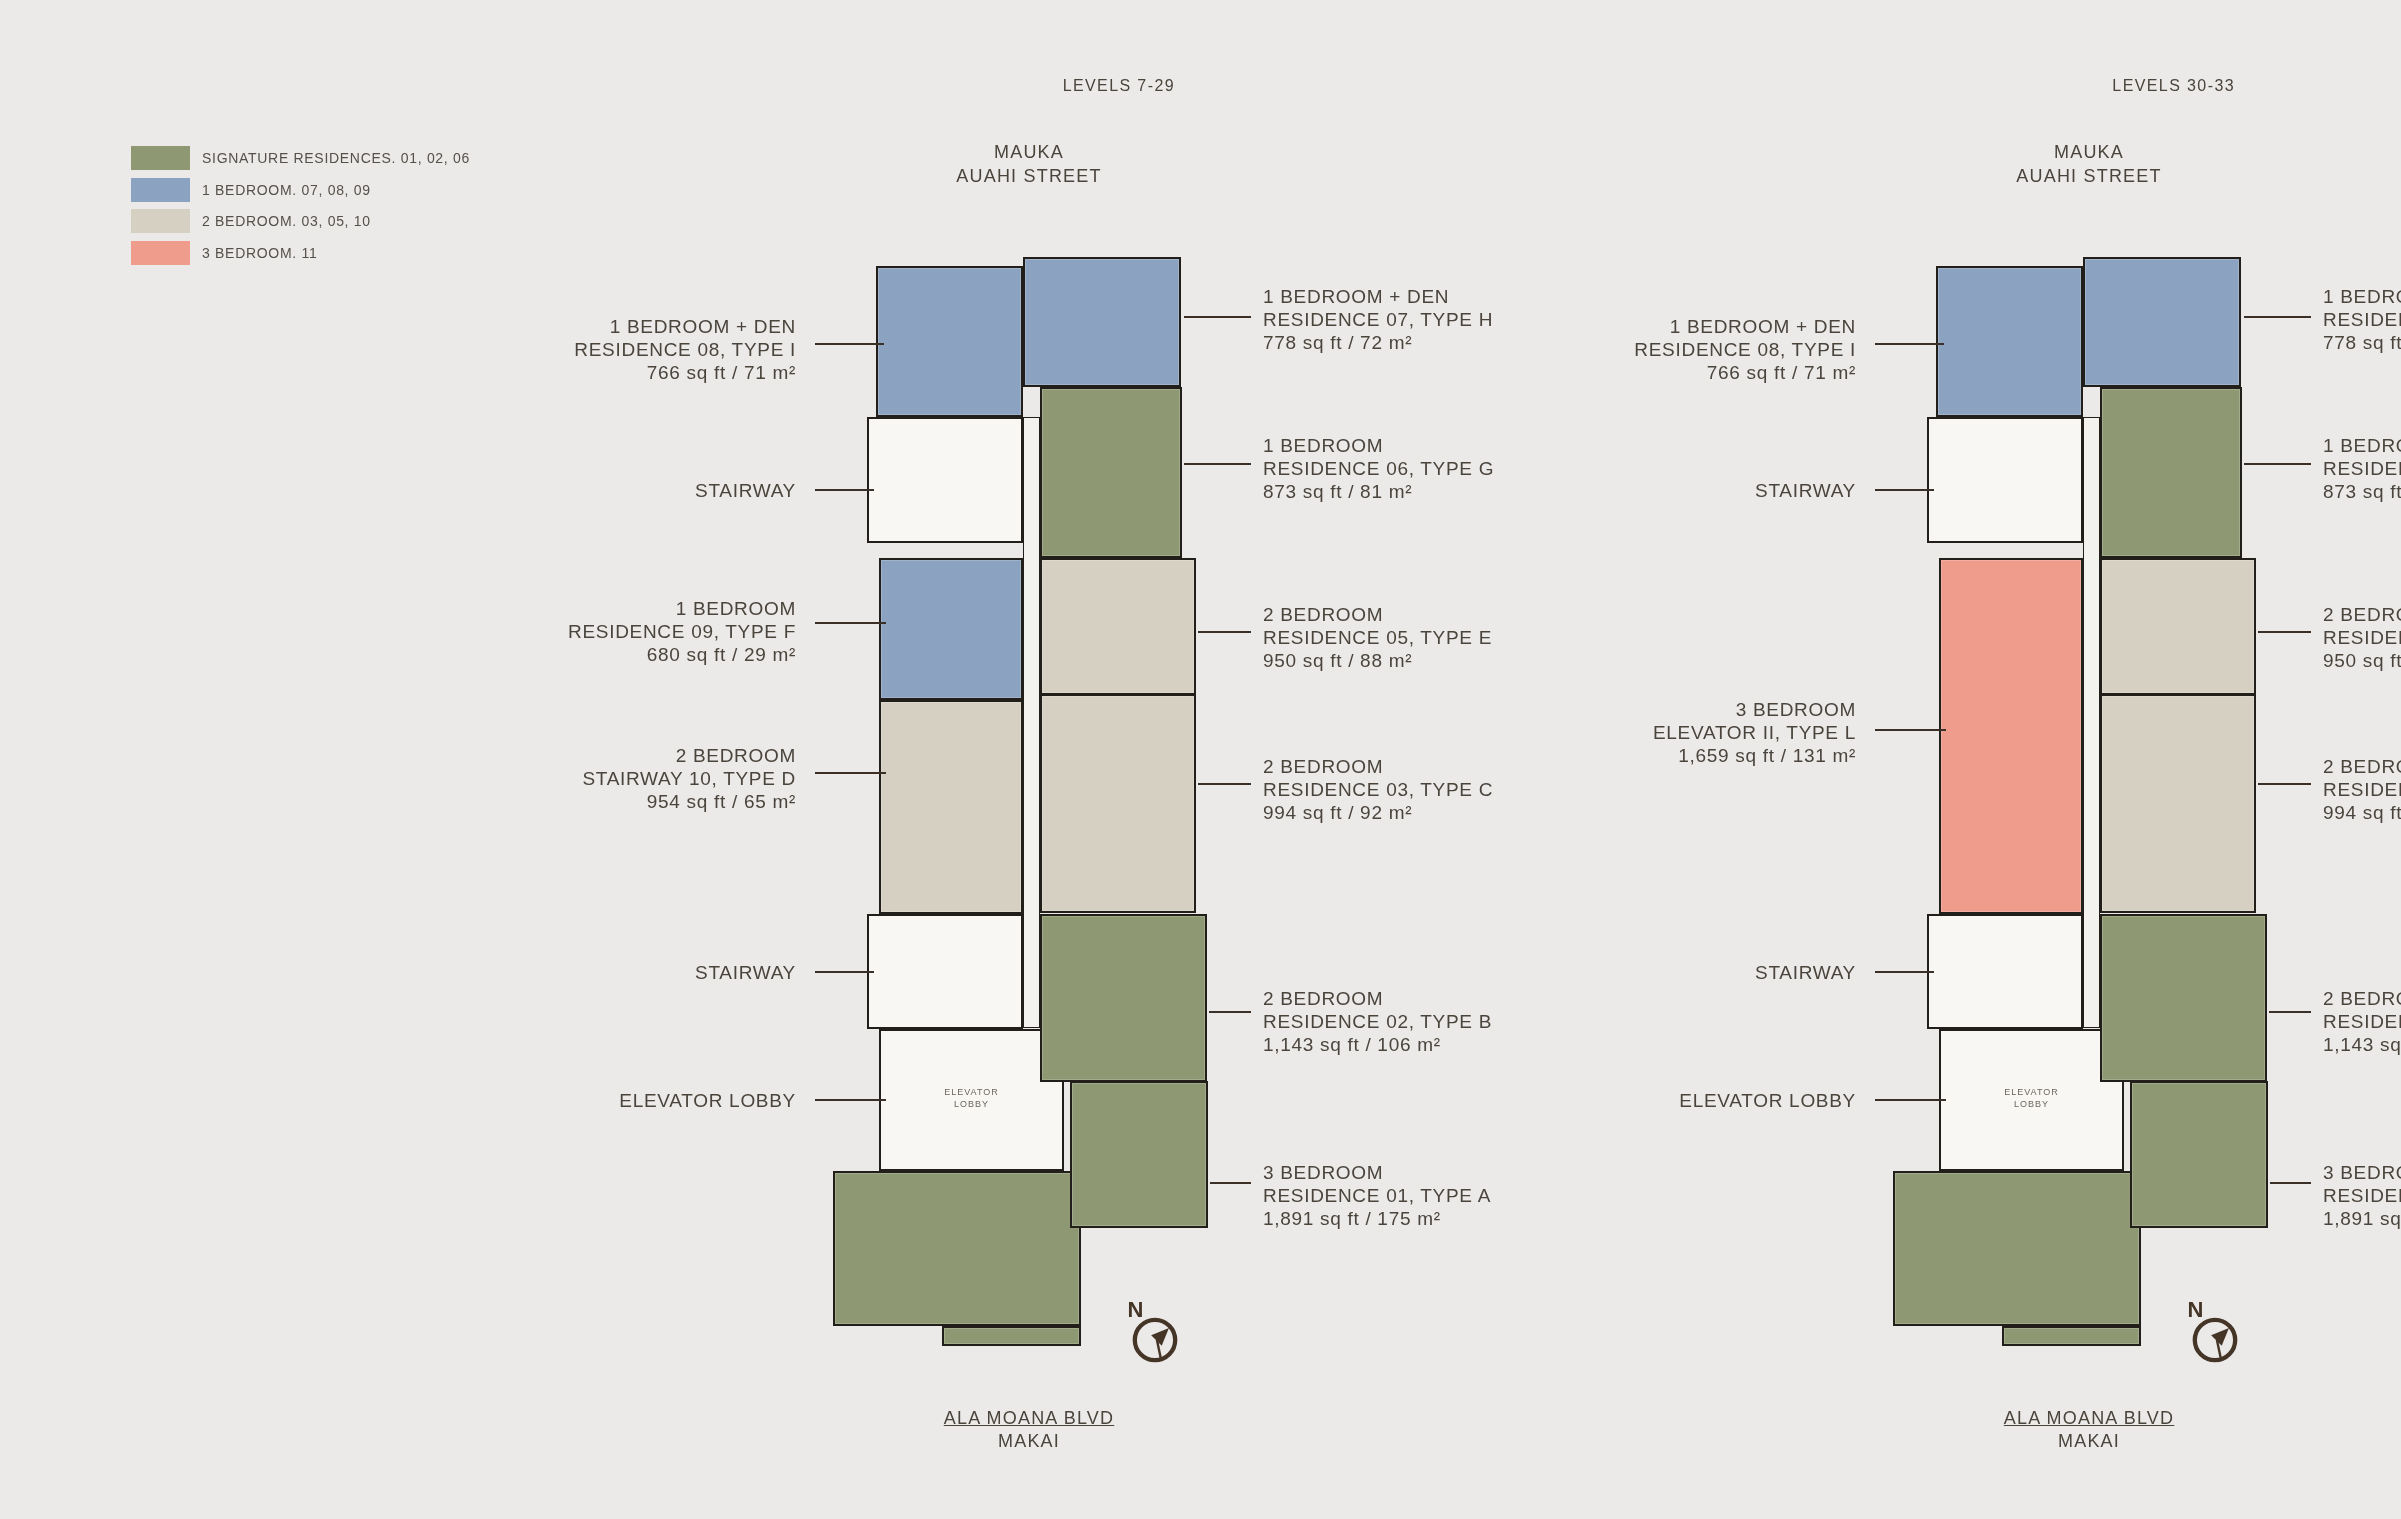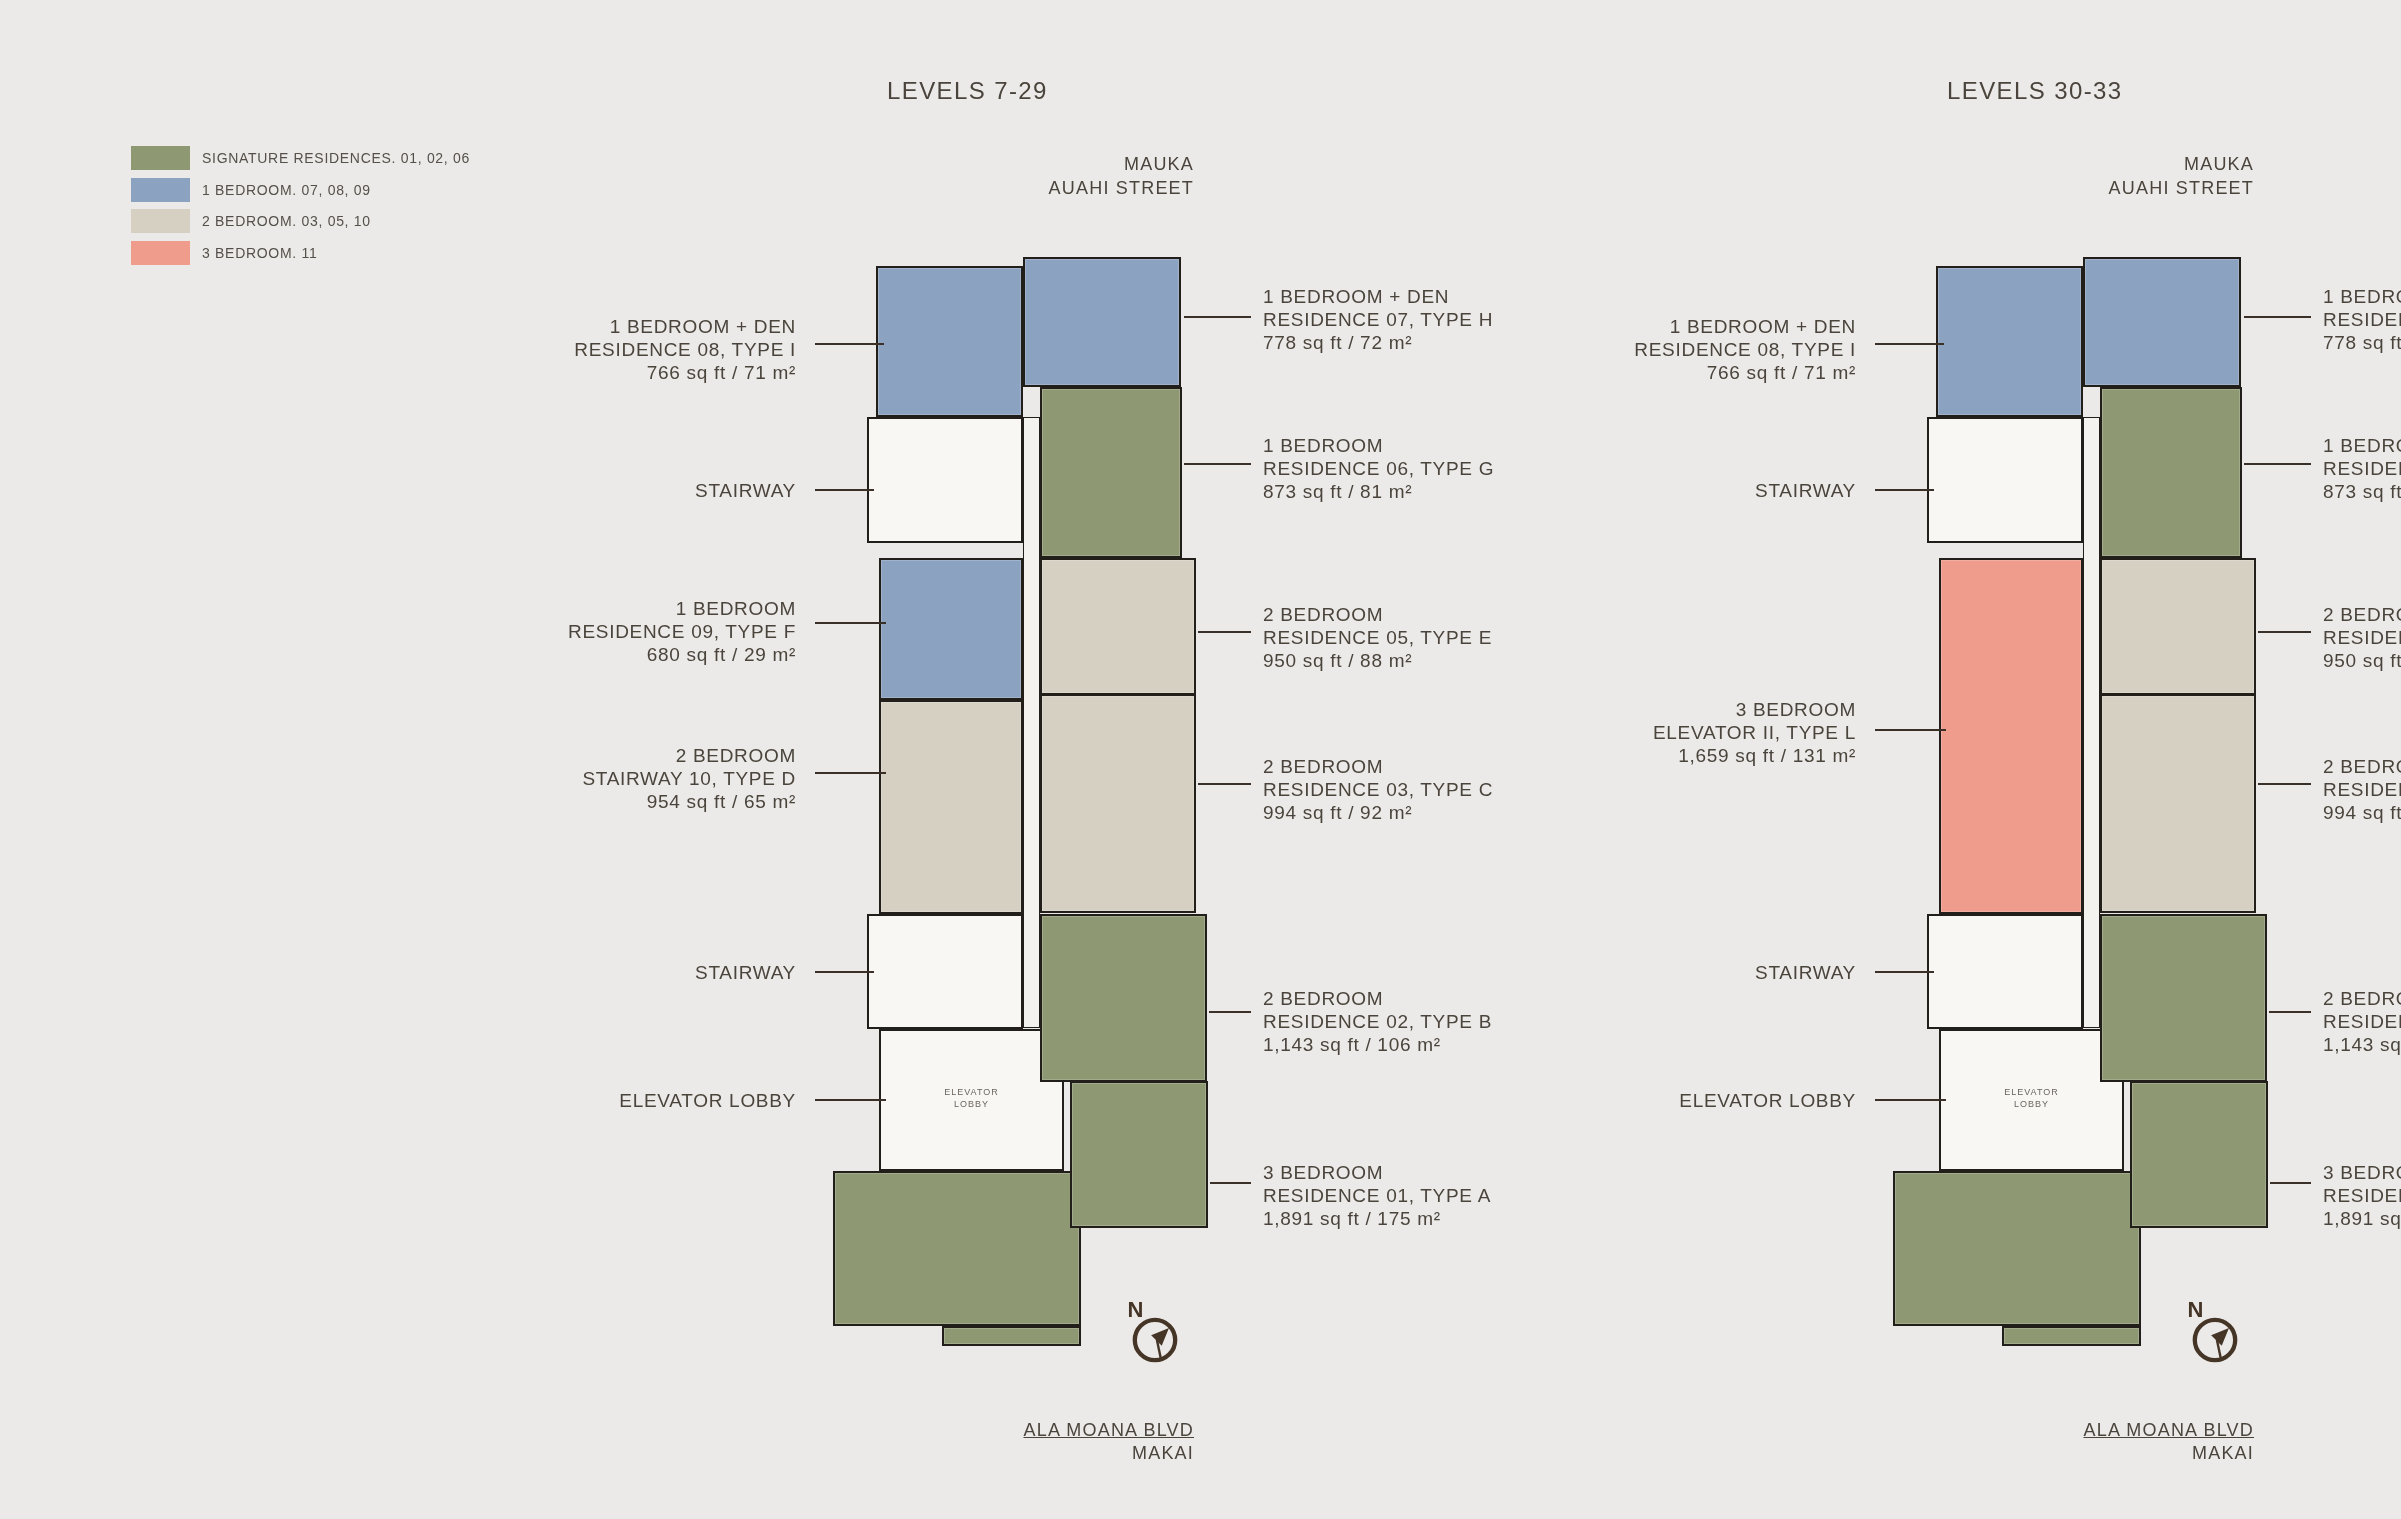--- a/index.html
+++ b/index.html
@@ -26,28 +26,27 @@
     position: absolute; left: 202px; top: 0; height: 23.5px;
     line-height: 24.5px; font-size: 14px; letter-spacing: 0.7px;
     color: var(--text-light, #55504a); white-space: nowrap; text-align: center;
   }
   
   .plan { position: absolute; top: 0; width: 1441px; height: 1519px; }
   .plan--left  { left: 0; }
   .plan--right { left: 1060px; }
   .plan-title {
     position: absolute; left: 887px; top: 77px; width: 288px;
-    text-align: left; font-size: 24px; letter-spacing: 1.4px;
+    text-align: right; font-size: 16px; letter-spacing: 1.4px;
     color: var(--text, #4a443c); white-space: nowrap;
   }
   .street {
-    position: absolute; left: 906px; width: 288px; text-align: right;
+    position: absolute; left: 885px; width: 288px; text-align: center;
     font-size: 18px; letter-spacing: 1.2px; color: var(--text, #4a443c);
     white-space: nowrap;
-    margin-top: 12px;
   }
   .street-top-1 { top: 142px; }
   .street-top-2 { top: 166px; }
   .street-bottom-1 { top: 1408px; text-decoration: underline; }
   .street-bottom-2 { top: 1431px; }
   
   .unit {
     position: absolute; box-sizing: border-box;
     border: 2.9px solid var(--wall, #221e19);
     box-shadow: inset 0 0 0 1px rgba(255,255,255,0.18);

